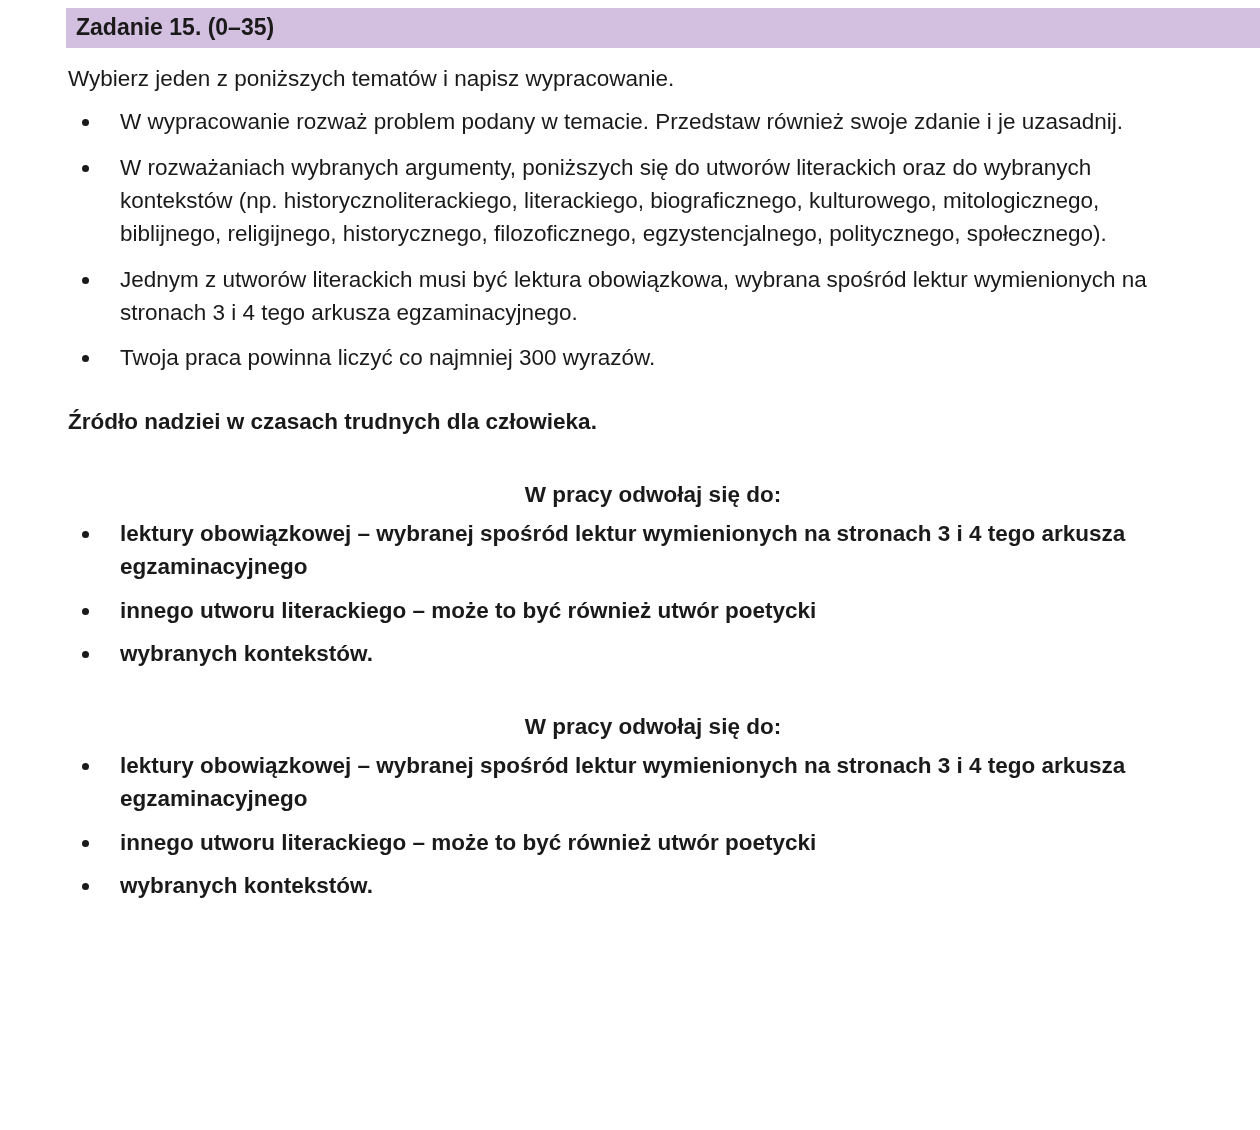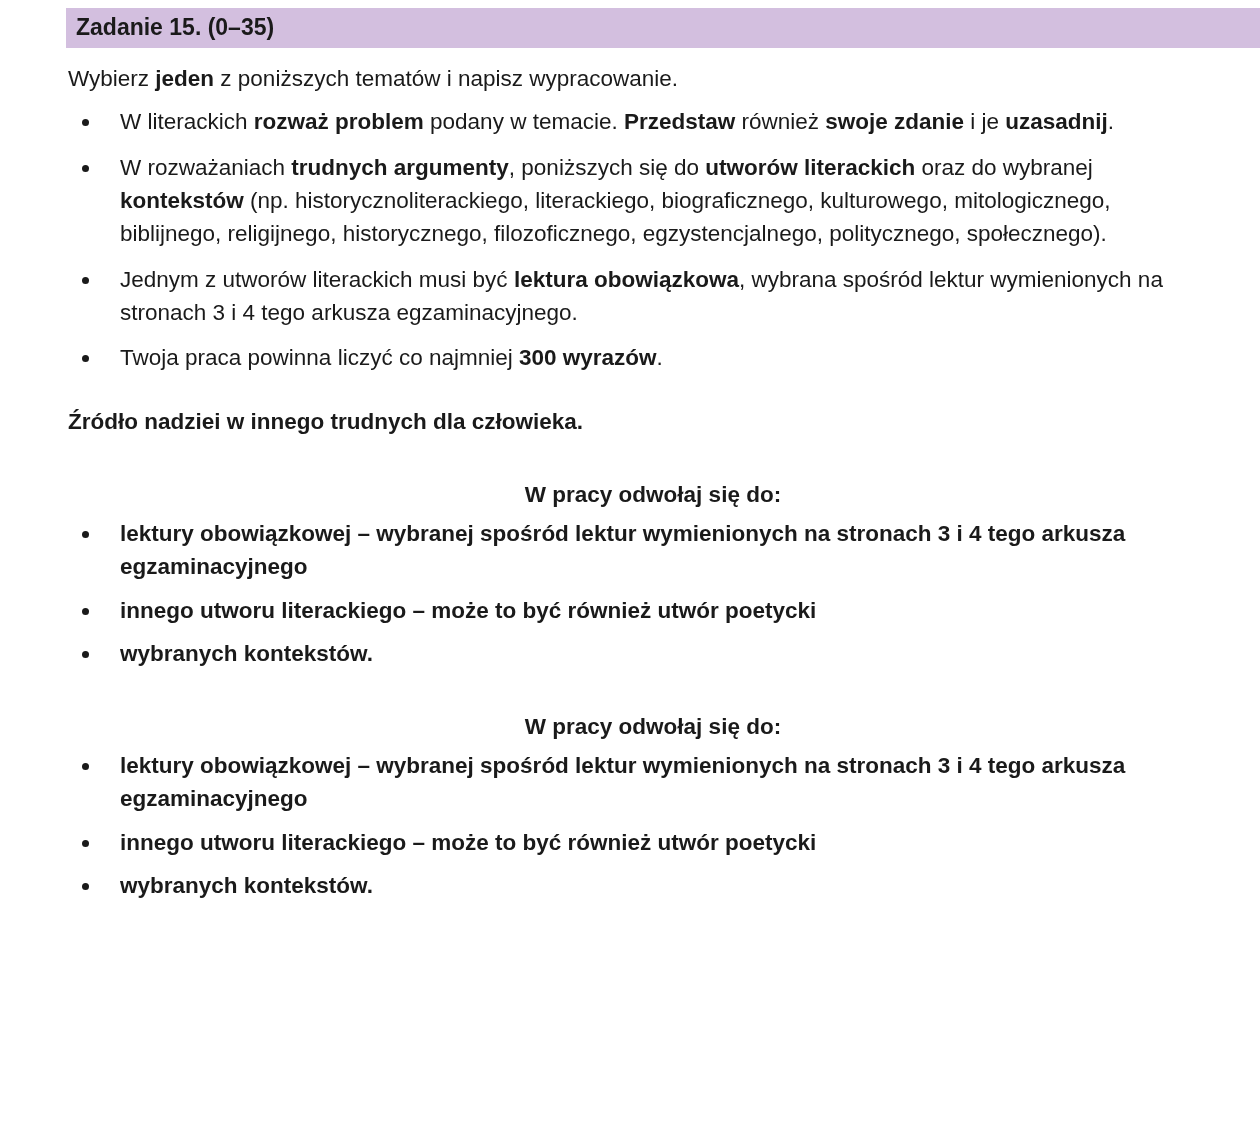--- a/index.html
+++ b/index.html
@@ -60,42 +60,42 @@
     margin: 44px 0 0 2px;
     text-align: center;
   }
   ul.bold-bullets {
     font-weight: bold;
     margin-top: 9px;
   }
   ul.bold-bullets > li {
     margin-bottom: 10px;
   }
-  b { font-weight: bold; }
+  b { font-weight: normal; }
 </style>
 </head>
 <body>
 
 <div class="page">
 
   <div class="task-header" style="background: rgb(211, 191, 223);">
     <span>Zadanie 15. (0–35)</span>
   </div>
 
   <p class="intro"><span>Wybierz </span><b>jeden</b><span> z poniższych tematów i napisz wypracowanie.</span></p>
 
   <ul class="bullets">
-    <li><span>W literackich </span><b>rozważ problem</b><span> podany w temacie. </span><b>Przedstaw</b><span> również </span><b>swoje zdanie</b><span> i je </span><b>uzasadnij</b><span>.</span></li>
-    <li><span>W rozważaniach </span><b>trudnych argumenty</b><span>, poniższych się do </span><b>utworów literackich</b><span> oraz do wybranej </span><b>kontekstów</b><span> (np. historycznoliterackiego, literackiego, biograficznego, kulturowego, mitologicznego, biblijnego, religijnego, historycznego, filozoficznego, egzystencjalnego, politycznego, społecznego).</span></li>
+    <li><span>W wypracowanie </span><b>rozważ problem</b><span> podany w temacie. </span><b>Przedstaw</b><span> również </span><b>swoje zdanie</b><span> i je </span><b>uzasadnij</b><span>.</span></li>
+    <li><span>W rozważaniach </span><b>wybranych argumenty</b><span>, poniższych się do </span><b>utworów literackich</b><span> oraz do wybranych </span><b>kontekstów</b><span> (np. historycznoliterackiego, literackiego, biograficznego, kulturowego, mitologicznego, biblijnego, religijnego, historycznego, filozoficznego, egzystencjalnego, politycznego, społecznego).</span></li>
     <li><span>Jednym z utworów literackich musi być </span><b>lektura obowiązkowa</b><span>, wybrana spośród lektur wymienionych na stronach 3 i 4 tego arkusza egzaminacyjnego.</span></li>
     <li><span>Twoja praca powinna liczyć co najmniej </span><b>300 wyrazów</b><span>.</span></li>
   </ul>
 
   <section>
-    <p class="temat-title">Źródło nadziei w innego trudnych dla człowieka.</p>
+    <p class="temat-title">Źródło nadziei w czasach trudnych dla człowieka.</p>
     <p class="refer-heading">W pracy odwołaj się do:</p>
     <ul class="bullets bold-bullets">
       <li>lektury obowiązkowej – wybranej spośród lektur wymienionych na stronach 3 i 4 tego arkusza egzaminacyjnego</li>
       <li>innego utworu literackiego – może to być również utwór poetycki</li>
       <li>wybranych kontekstów.</li>
     </ul>
   </section>
 
   <section>
     <p class="refer-heading">W pracy odwołaj się do:</p>

